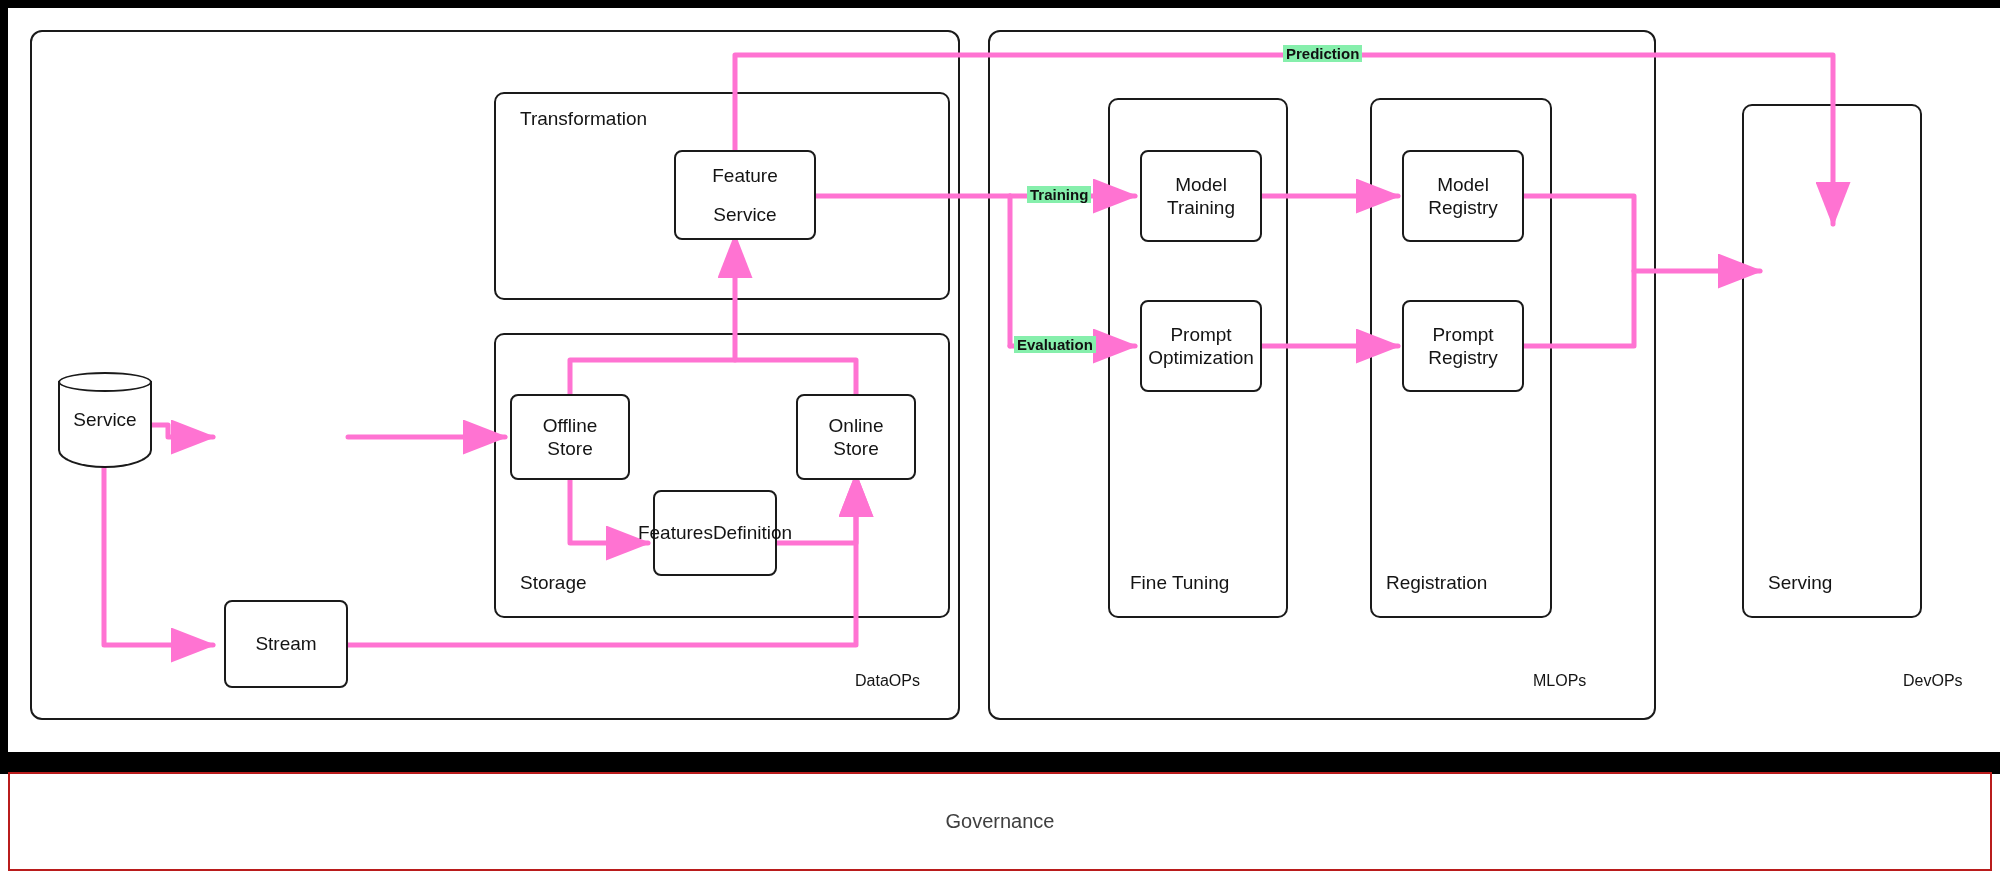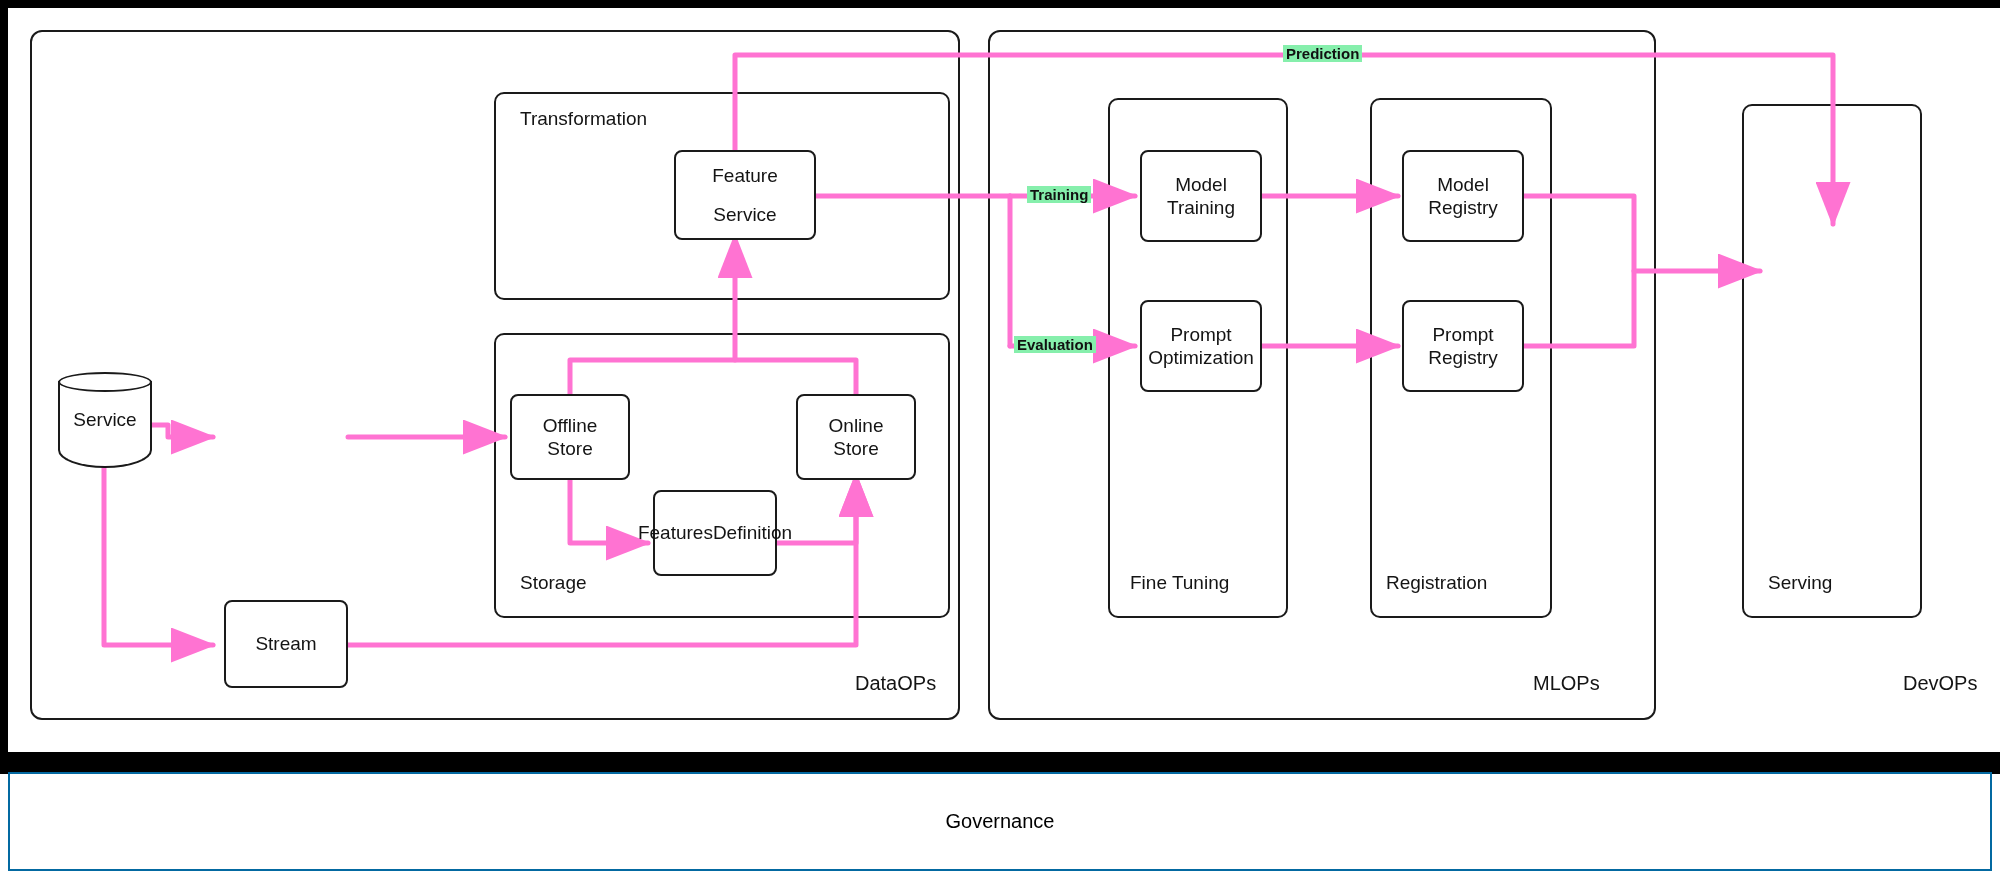--- a/index.html
+++ b/index.html
@@ -40,21 +40,21 @@
   .group { border-radius: 10px; z-index: 2; }
 
   
   .caption {
     position: absolute;
     font-size: 19px;
     color: #141414;
     white-space: nowrap;
     z-index: 5;
   }
-  .zone-caption { font-size: 20px; text-align: right; }
+  .zone-caption { font-size: 16px; text-align: right; }
 
   
   .cylinder { position: absolute; z-index: 6; }
   .cylinder .cyl-body {
     position: absolute; left: 0; right: 0; top: 9px; bottom: 0;
     border-left: 2px solid #1a1a1a;
     border-right: 2px solid #1a1a1a;
     border-bottom: 2px solid #1a1a1a;
     border-bottom-left-radius: 50% 18px;
     border-bottom-right-radius: 50% 18px;
@@ -85,23 +85,23 @@
     font-weight: bold;
     color: #111111;
     background: #86efac;
     padding: 0 3px;
     white-space: nowrap;
     z-index: 8;
   }
 
   .gov-band {
     border-radius: 0;
-    border: 2px solid #0369a1;
+    border: 2px solid #b91c1c;
     display: flex; align-items: center; justify-content: center;
-    font-size: 20px; color: #000000;
+    font-size: 20px; color: #404040;
   }
 </style>
 </head>
 <body>
 
 <div id="root">
 
   <div class="frame-bar" style="left:0;top:0;width:2000px;height:8px;"></div>
   <div class="frame-bar" style="left:0;top:0;width:8px;height:760px;"></div>
   <div class="frame-bar" style="left:0;top:752px;width:2000px;height:22px;"></div>

